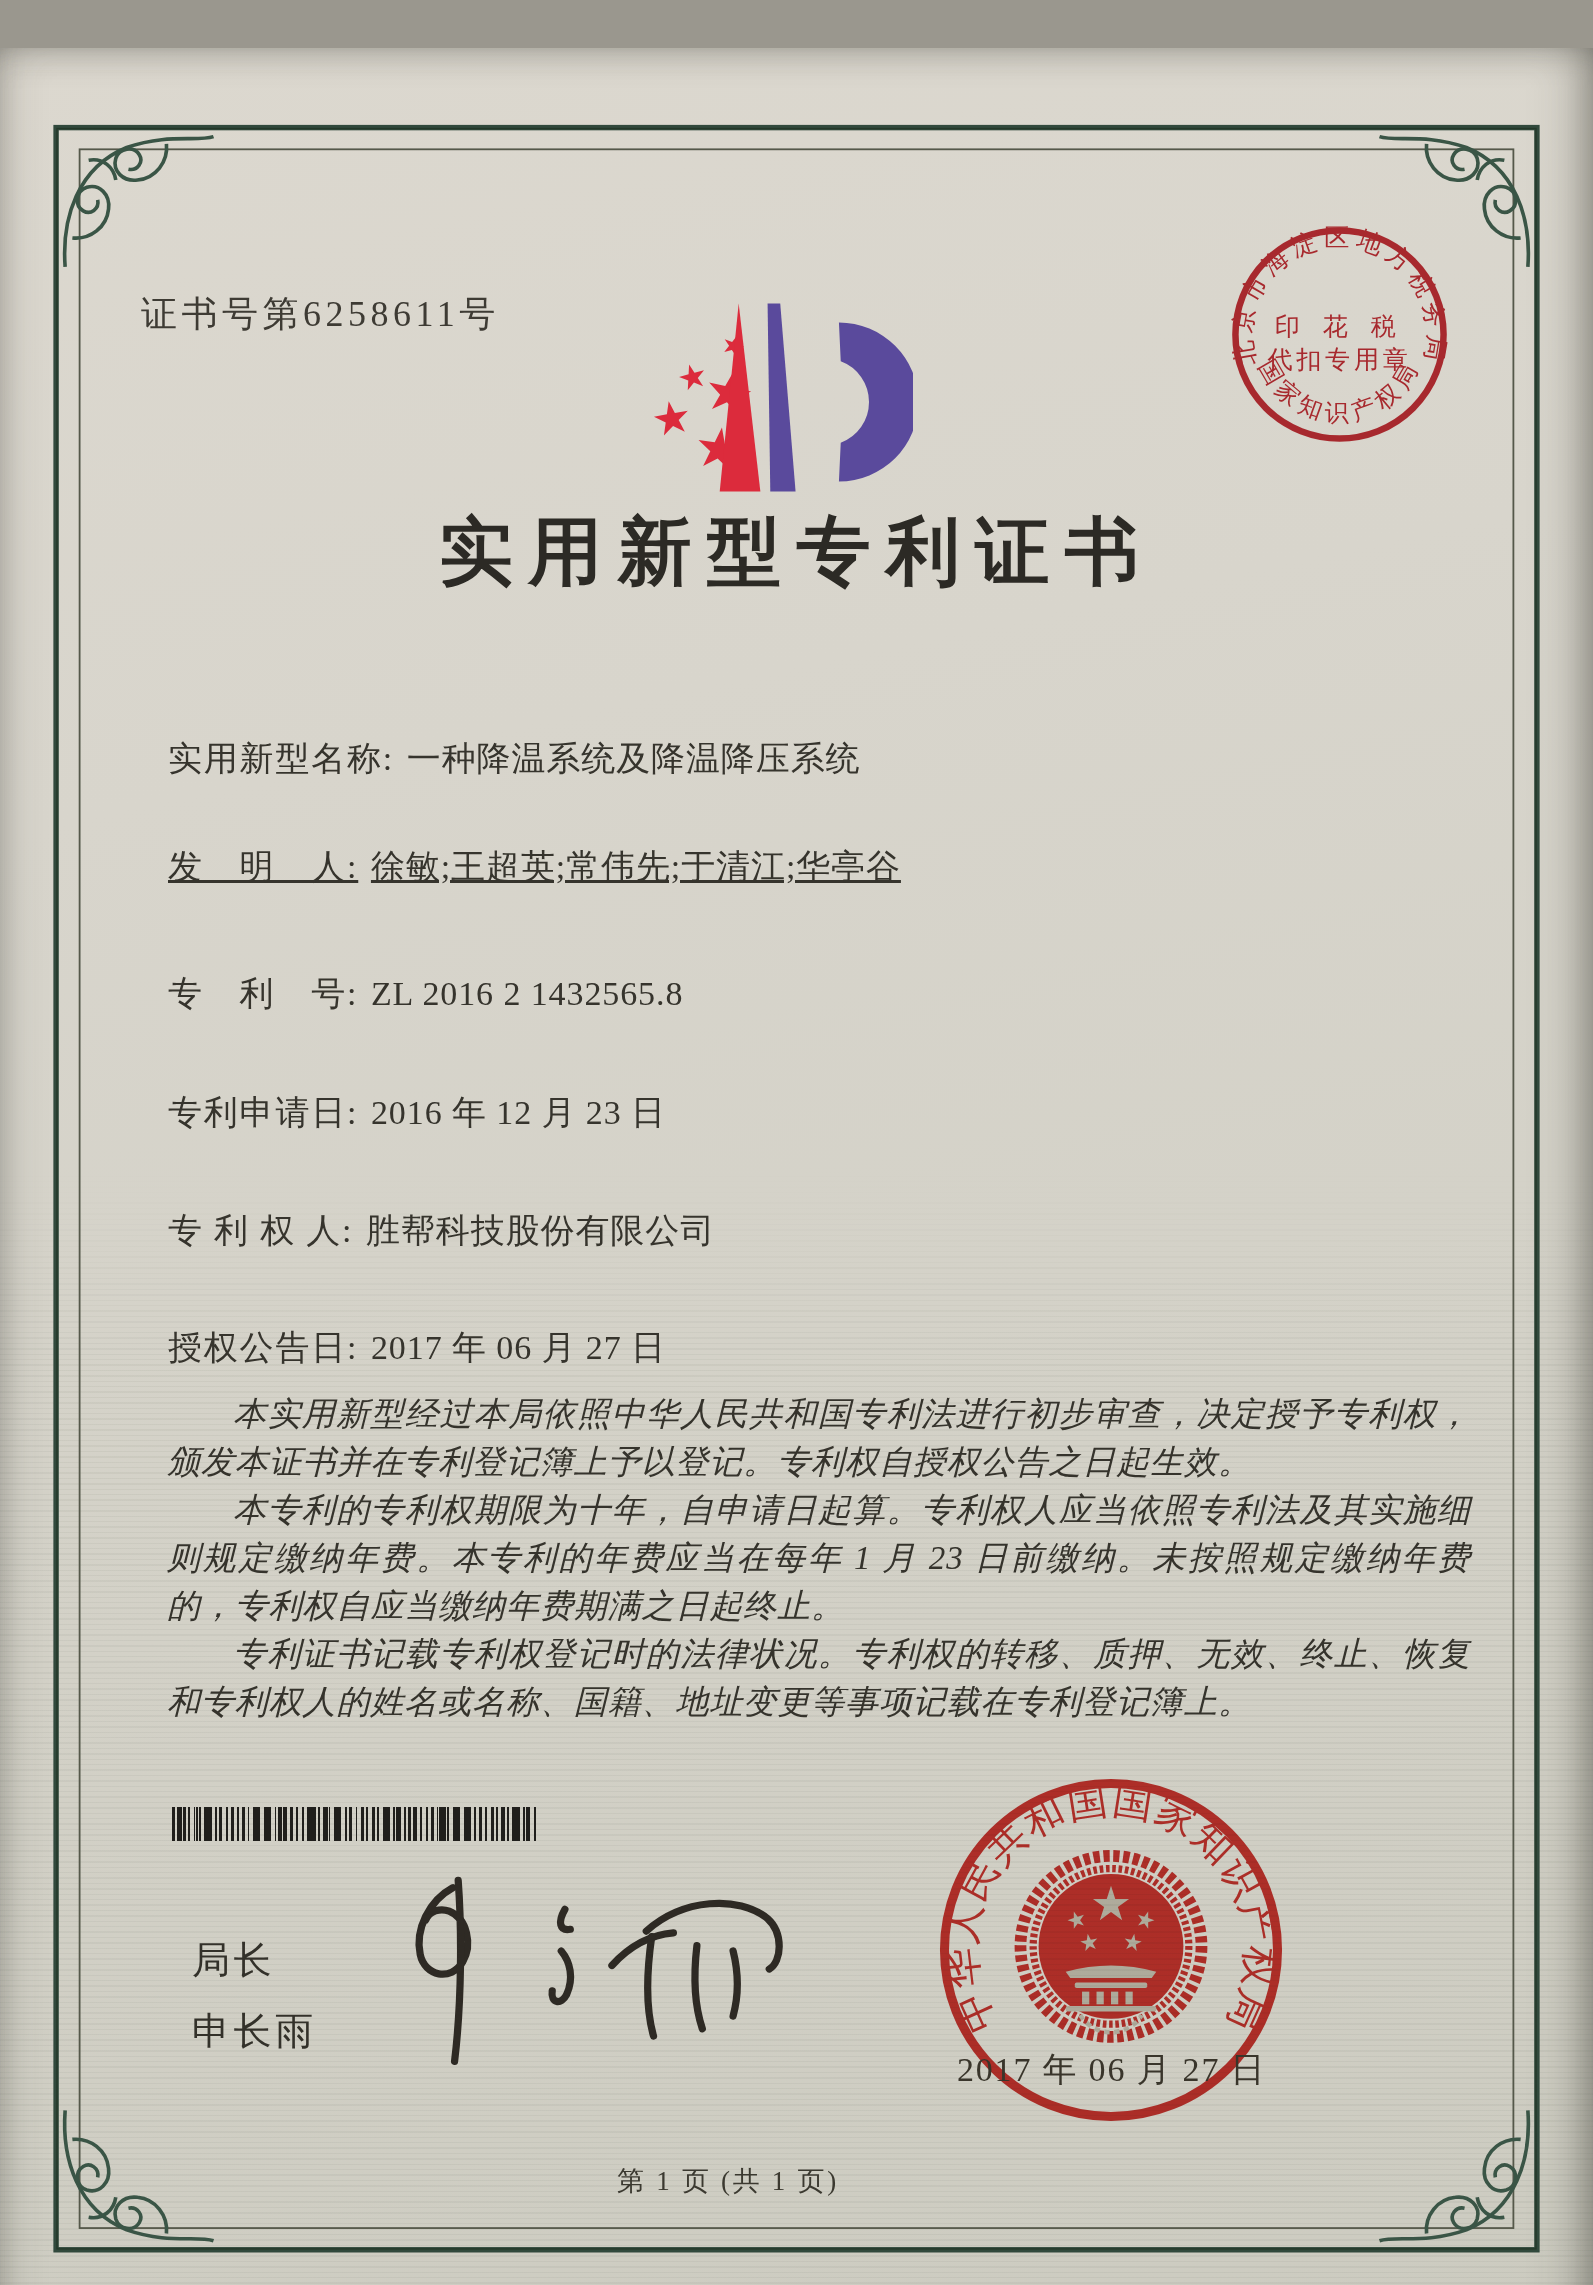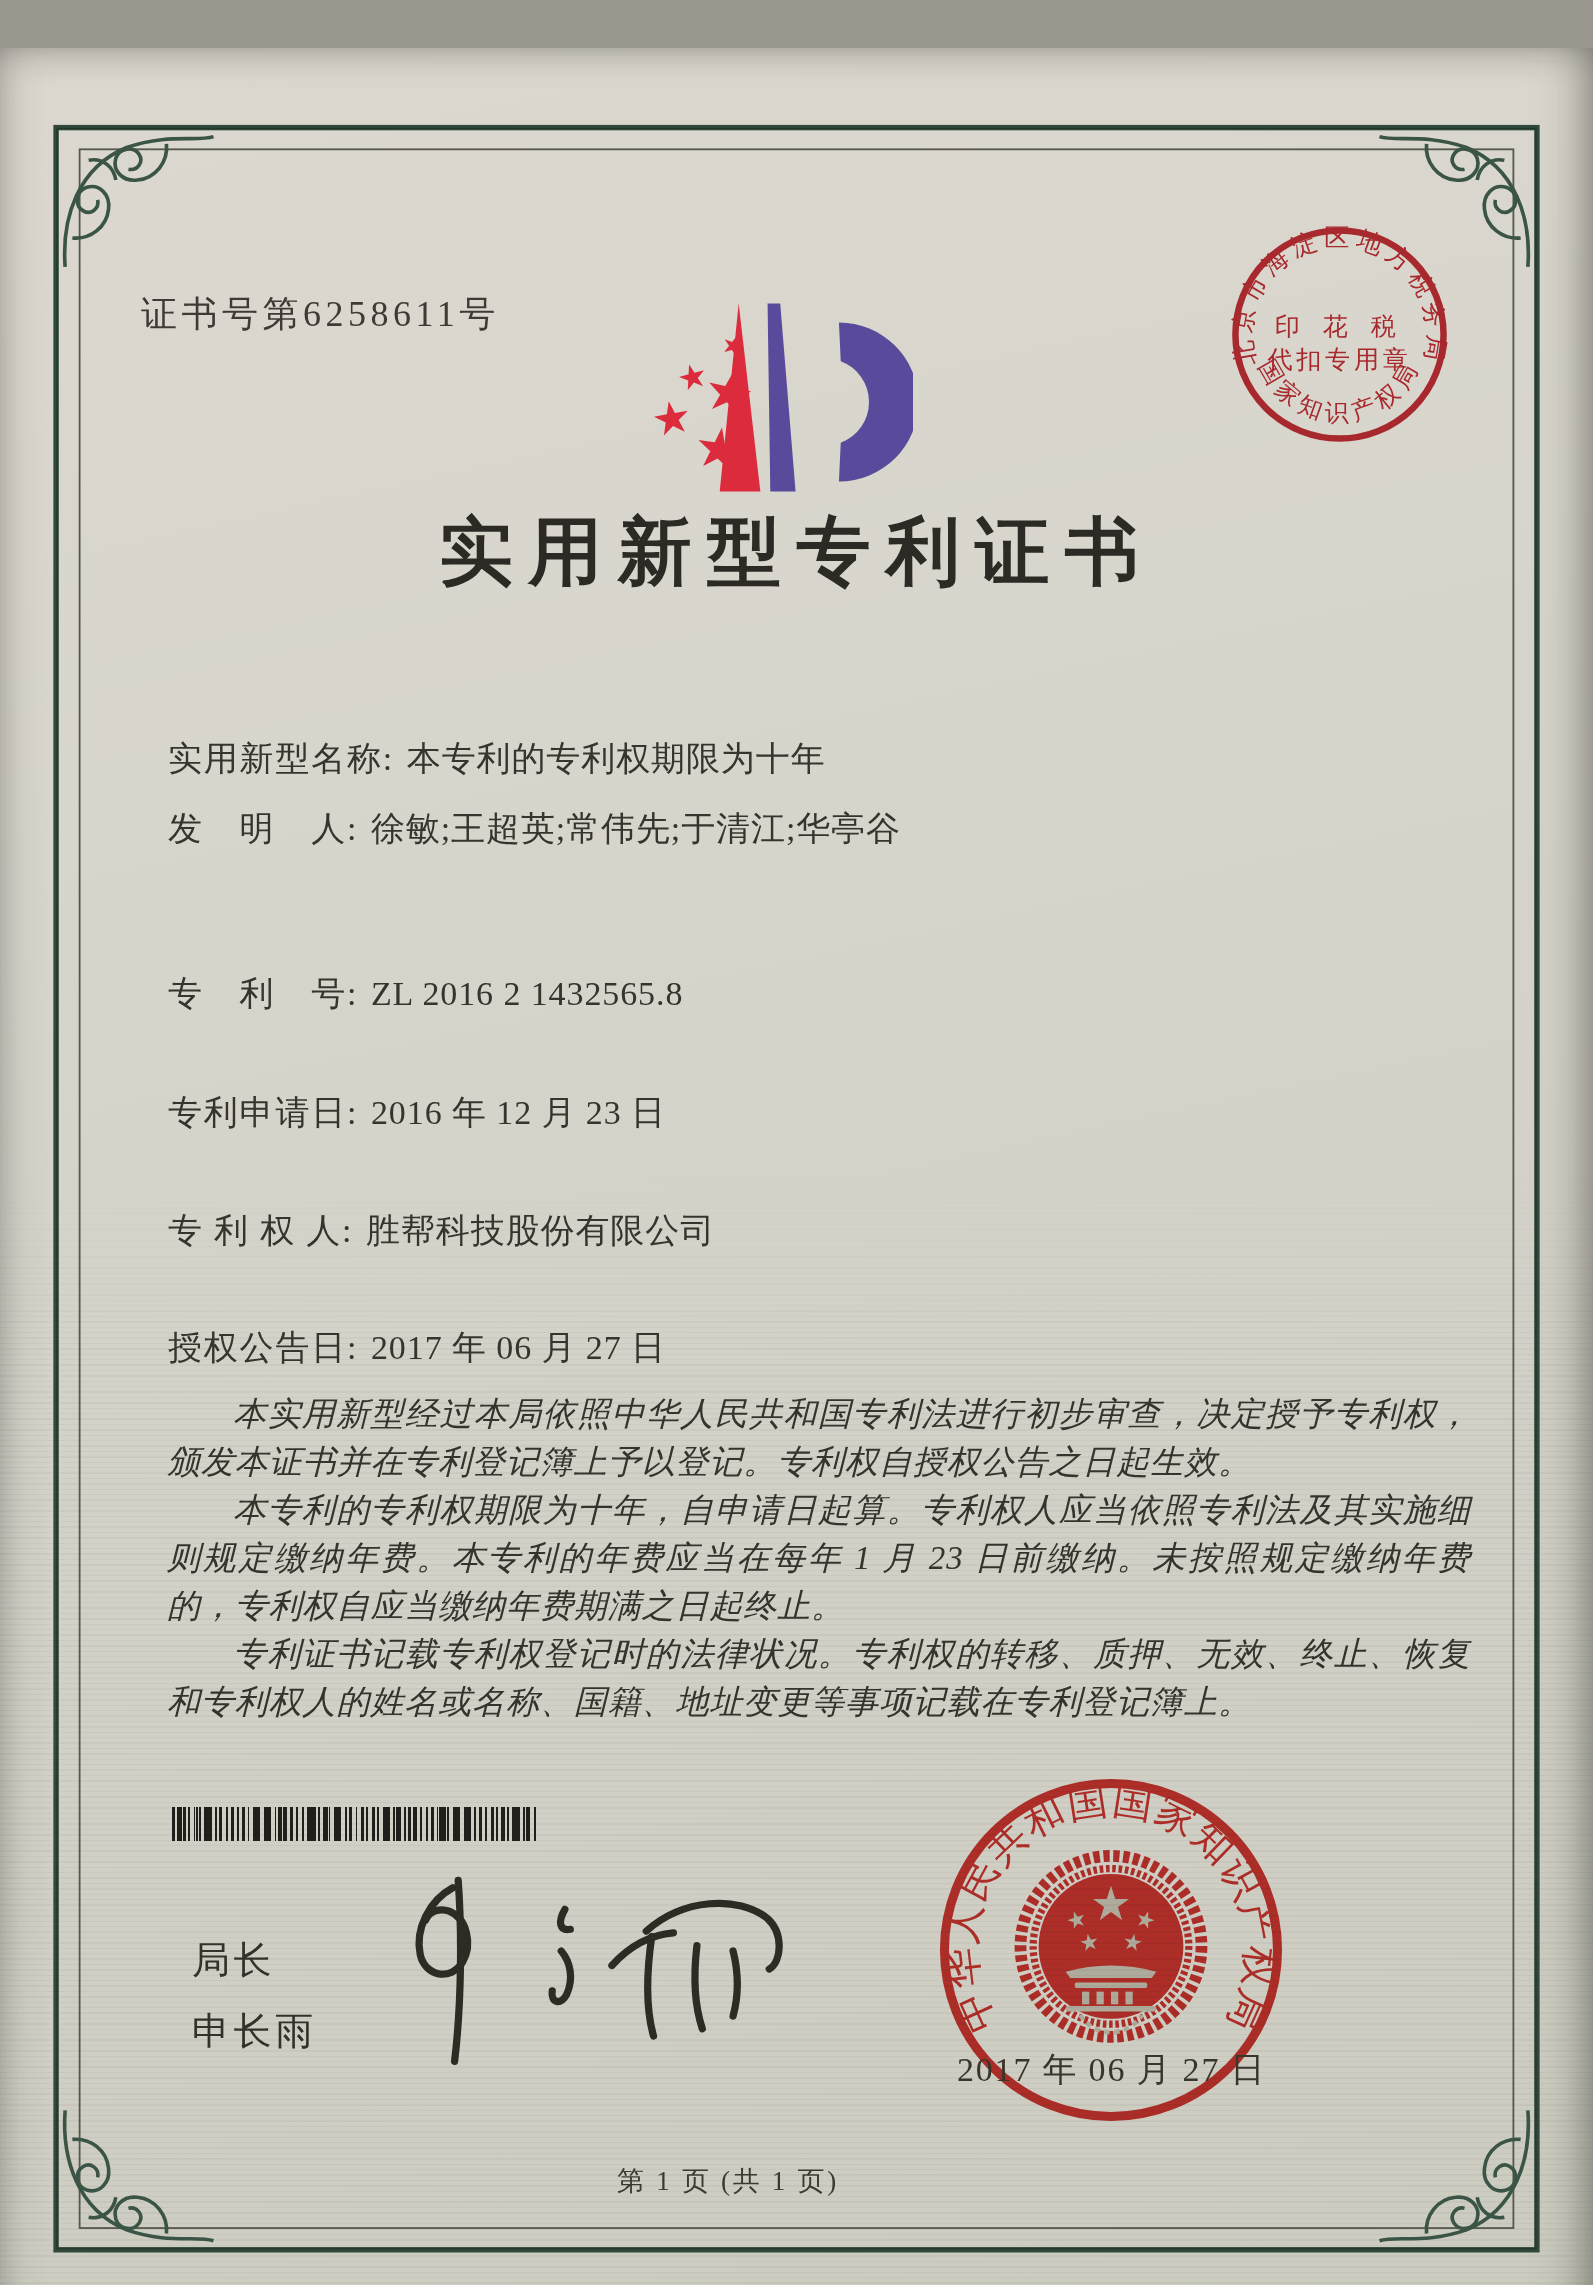--- a/index.html
+++ b/index.html
@@ -94,23 +94,23 @@
     <polygon points="117,6 141,214 96,214" fill="#dc2b3c"></polygon>
     <g fill="#5a4a9c">
       <polygon points="149,6 163,6 180,214 152,214"></polygon>
       <path d="M 228,27 A 88,88 0 0 1 228,203 L 230,160 A 48,48 0 0 0 230,70 Z"></path>
     </g>
   </svg>
 
   <div class="abs title">实用新型专利证书</div>
 
   <div class="abs field" style="top:688px;">
-    <span class="lbl">实用新型名称:</span><span class="val">本专利的专利权期限为十年</span>
+    <span class="lbl">实用新型名称:</span><span class="val">一种降温系统及降温降压系统</span>
   </div>
-  <div class="abs field" style="top:758px;">
+  <div class="abs field" style="top:796px;text-decoration:underline;">
     <span class="lbl">发　明　人:</span><span class="val">徐敏;王超英;常伟先;于清江;华亭谷</span>
   </div>
   <div class="abs field" style="top:923px;">
     <span class="lbl">专　利　号:</span><span class="val">ZL 2016 2 1432565.8</span>
   </div>
   <div class="abs field" style="top:1042px;font-family:Liberation Serif, serif;">
     <span class="lbl">专利申请日:</span><span class="val">2016 年 12 月 23 日</span>
   </div>
   <div class="abs field" style="top:1160px;">
     <span class="lbl">专 利 权 人:</span><span class="val">胜帮科技股份有限公司</span>

